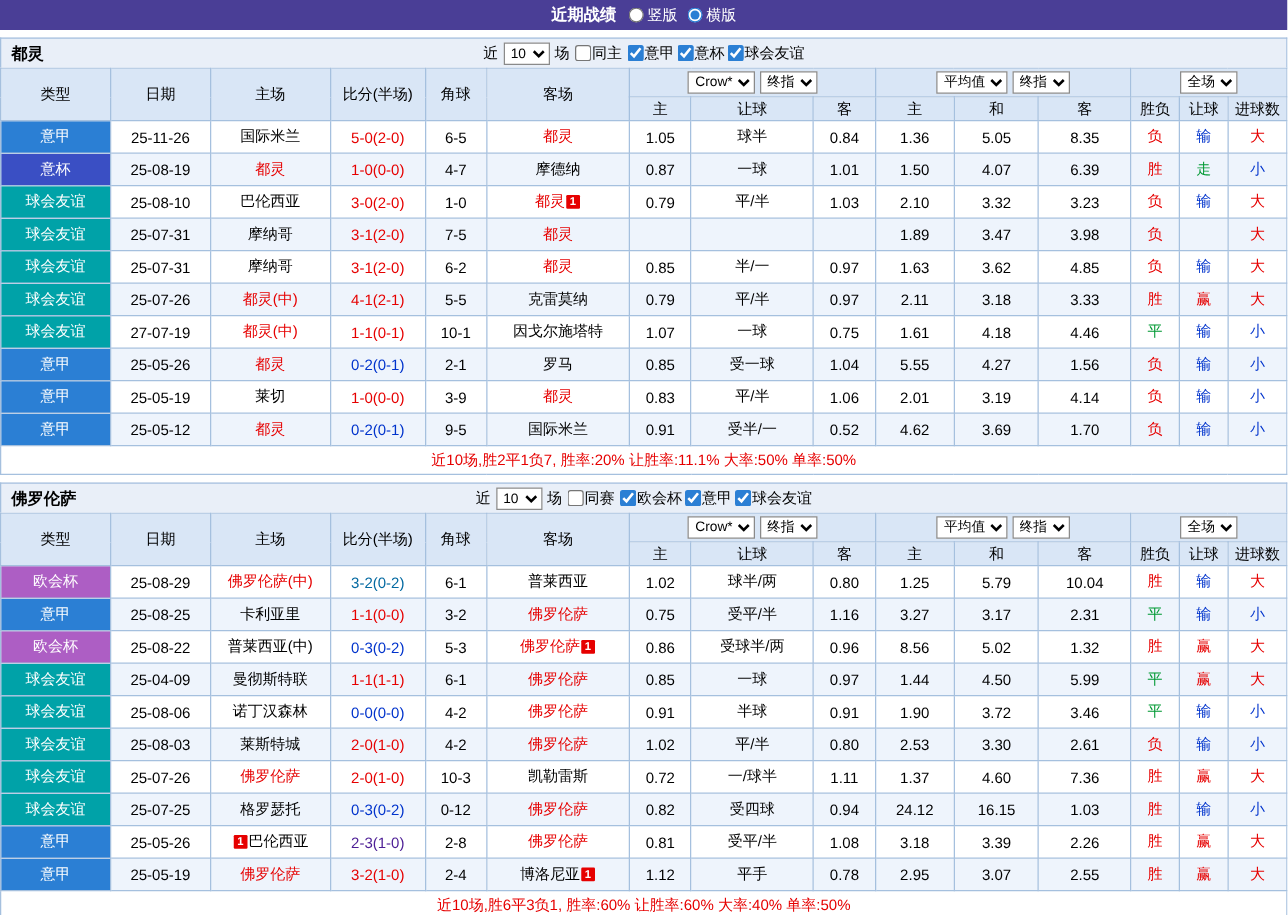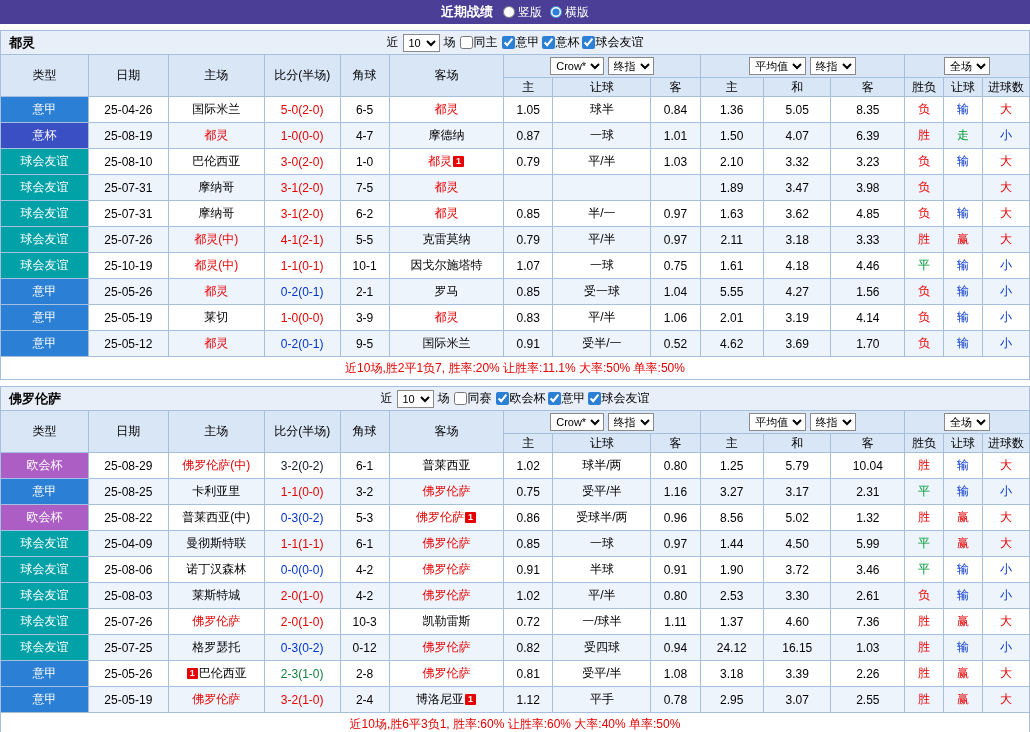--- a/index.html
+++ b/index.html
@@ -119,21 +119,21 @@
         <th>和</th>
         <th>客</th>
         <th>胜负</th>
         <th>让球</th>
         <th>进球数</th>
       </tr>
     </thead>
     <tbody>
         <tr>
           <td style="background: rgb(43, 127, 212); color: rgb(255, 255, 255);">意甲</td>
-          <td>25-04-26</td>
+          <td>25-11-26</td>
           <td><span class="team">国际米兰</span></td>
           <td class="score-cell" style="color: rgb(230, 0, 0);">5-0(2-0)</td>
           <td>6-5</td>
           <td><span class="team focal">都灵</span></td>
           <td>1.05</td>
           <td>球半</td>
           <td>0.84</td>
           <td>1.36</td>
           <td>5.05</td>
           <td>8.35</td>
@@ -221,21 +221,21 @@
           <td>0.97</td>
           <td>2.11</td>
           <td>3.18</td>
           <td>3.33</td>
           <td style="color: rgb(230, 0, 0);">胜</td>
           <td style="color: rgb(230, 0, 0);">赢</td>
           <td style="color: rgb(230, 0, 0);">大</td>
         </tr>
         <tr>
           <td style="background: rgb(0, 162, 168); color: rgb(255, 255, 255);">球会友谊</td>
-          <td>25-10-19</td>
+          <td>27-07-19</td>
           <td><span class="team focal">都灵(中)</span></td>
           <td class="score-cell" style="color: rgb(230, 0, 0);">1-1(0-1)</td>
           <td>10-1</td>
           <td><span class="team">因戈尔施塔特</span></td>
           <td>1.07</td>
           <td>一球</td>
           <td>0.75</td>
           <td>1.61</td>
           <td>4.18</td>
           <td>4.46</td>
@@ -378,21 +378,21 @@
         <th>胜负</th>
         <th>让球</th>
         <th>进球数</th>
       </tr>
     </thead>
     <tbody>
         <tr>
           <td style="background: rgb(173, 94, 196); color: rgb(255, 255, 255);">欧会杯</td>
           <td>25-08-29</td>
           <td><span class="team focal">佛罗伦萨(中)</span></td>
-          <td class="score-cell" style="color: #0f172a;">3-2(0-2)</td>
+          <td class="score-cell" style="color: #0369a1;">3-2(0-2)</td>
           <td>6-1</td>
           <td><span class="team">普莱西亚</span></td>
           <td>1.02</td>
           <td>球半/两</td>
           <td>0.80</td>
           <td>1.25</td>
           <td>5.79</td>
           <td>10.04</td>
           <td style="color: rgb(230, 0, 0);">胜</td>
           <td style="color: rgb(0, 51, 204);">输</td>
@@ -514,21 +514,21 @@
           <td>16.15</td>
           <td>1.03</td>
           <td style="color: rgb(230, 0, 0);">胜</td>
           <td style="color: rgb(0, 51, 204);">输</td>
           <td style="color: rgb(0, 51, 204);">小</td>
         </tr>
         <tr>
           <td style="background: rgb(43, 127, 212); color: rgb(255, 255, 255);">意甲</td>
           <td>25-05-26</td>
           <td><span class="card-badge">1</span><span class="team">巴伦西亚</span></td>
-          <td class="score-cell" style="color: #15803d; margin-left: 19px;">2-3(1-0)</td>
+          <td class="score-cell" style="color: #4c1d95; margin-left: 19px;">2-3(1-0)</td>
           <td>2-8</td>
           <td><span class="team focal">佛罗伦萨</span></td>
           <td>0.81</td>
           <td>受平/半</td>
           <td>1.08</td>
           <td>3.18</td>
           <td>3.39</td>
           <td>2.26</td>
           <td style="color: rgb(230, 0, 0);">胜</td>
           <td style="color: rgb(230, 0, 0);">赢</td>

